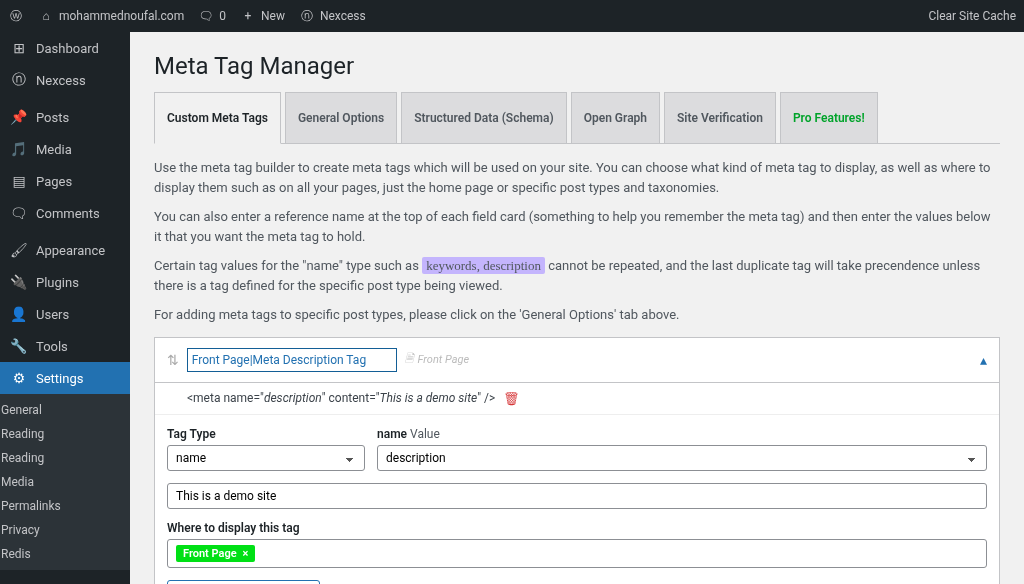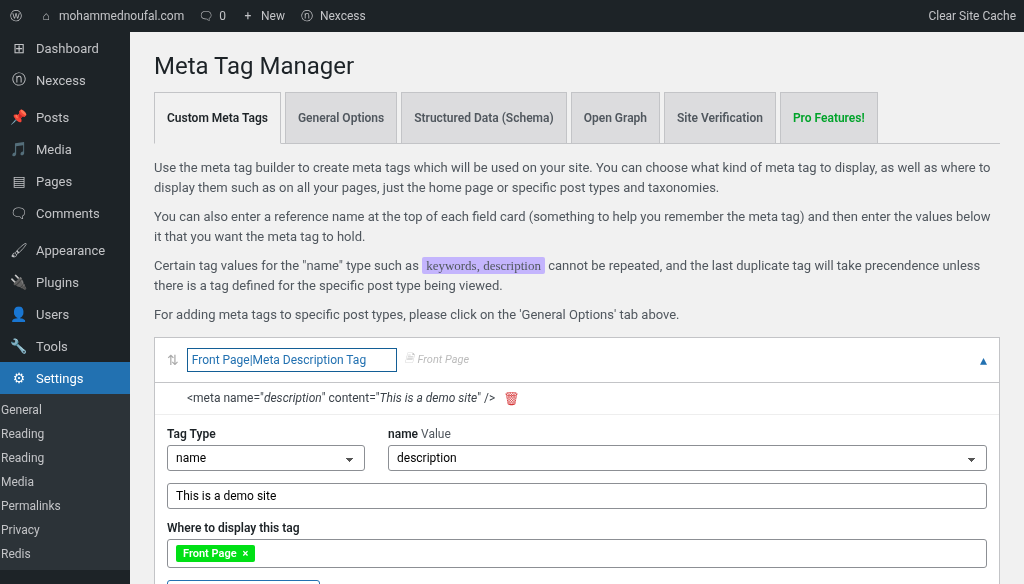--- a/index.html
+++ b/index.html
@@ -36,21 +36,21 @@
 .card { border: 1px solid #c3c4c7; background: #fff; margin-top: 12px; }
 .card-header { padding: 10px 12px; display: flex; align-items: center; gap: 8px; border-bottom: 1px solid #c3c4c7; }
 .card-header-input { border: 1px solid #135e96; padding: 4px 4px; font-size: 12px; width: 210px; outline: none; color: #2271b1; }
 .card-header-hint { color: #bbb; font-style: italic; font-size: 11px; display: flex; align-items: center; gap: 4px; }
 .card-toggle { margin-left: auto; color: #2271b1; cursor: pointer; font-size: 14px; }
 .card-move { color: #aaa; cursor: grab; font-size: 14px; }
 .card-preview { padding: 8px 32px; font-family: Consolas, Monaco, monospace; font-size: 12px; color: #3c434a; border-bottom: 1px solid #eee; display: flex; align-items: center; gap: 8px; }
 .card-preview .attr { font-style: italic; }
 .trash-icon { color: #d63638; cursor: pointer; font-size: 13px; }
 .card-body { padding: 12px; }
-.field-row { display: flex; gap: 23px; margin-bottom: 12px; align-items: flex-end; }
+.field-row { display: flex; gap: 12px; margin-bottom: 12px; align-items: flex-end; }
 .field { flex: 1; }
 .field-narrow { flex: 0 0 198px; }
 .field-label { font-size: 12px; font-weight: 600; color: #1d2327; margin-bottom: 4px; display: block; }
 .field-label .sub { font-weight: 400; color: #50575e; }
 .field-input, .field-select { width: 100%; border: 1px solid #8c8f94; border-radius: 3px; padding: 5px 8px; font-size: 12px; background: #fff; }
 .field-select { appearance: none; background-image: linear-gradient(45deg, transparent 50%, #555 50%), linear-gradient(135deg, #555 50%, transparent 50%); background-position: calc(100% - 14px) 12px, calc(100% - 10px) 12px; background-size: 4px 4px, 4px 4px; background-repeat: no-repeat; }
 .tag-chip-wrap { border: 1px solid #8c8f94; border-radius: 3px; padding: 5px 8px; background: #fff; margin-bottom: 12px; }
 .tag-chip { display: inline-flex; align-items: center; gap: 6px; background: #00e015; color: #fff; padding: 2px 7px; font-size: 11px; font-weight: 600; border-radius: 2px; }
 .tag-chip-x { cursor: pointer; font-size: 11px; }
 .btn { display: inline-block; padding: 5px 12px; border: 1px solid #2271b1; color: #2271b1; background: #fff; border-radius: 3px; cursor: pointer; font-size: 12px; }

